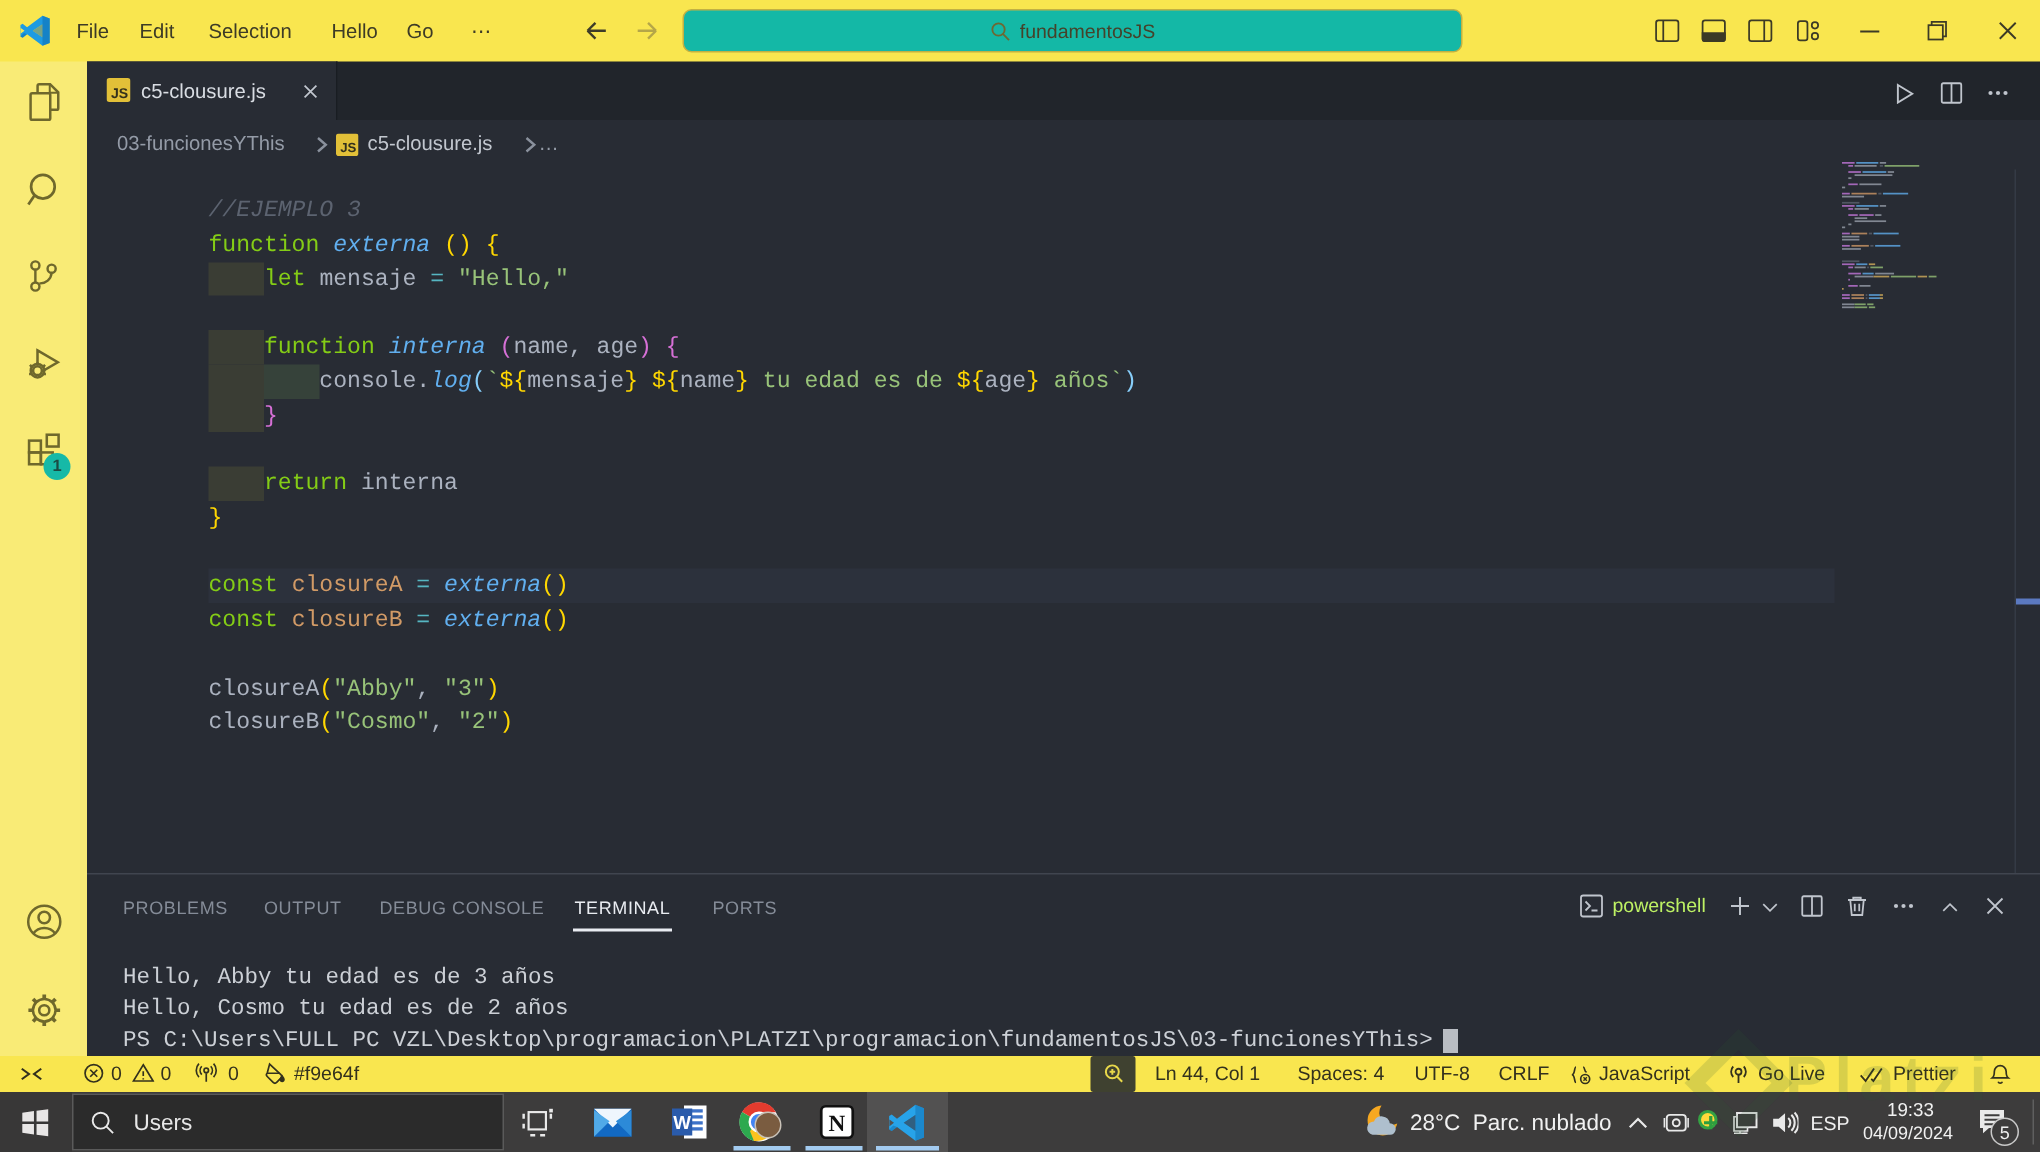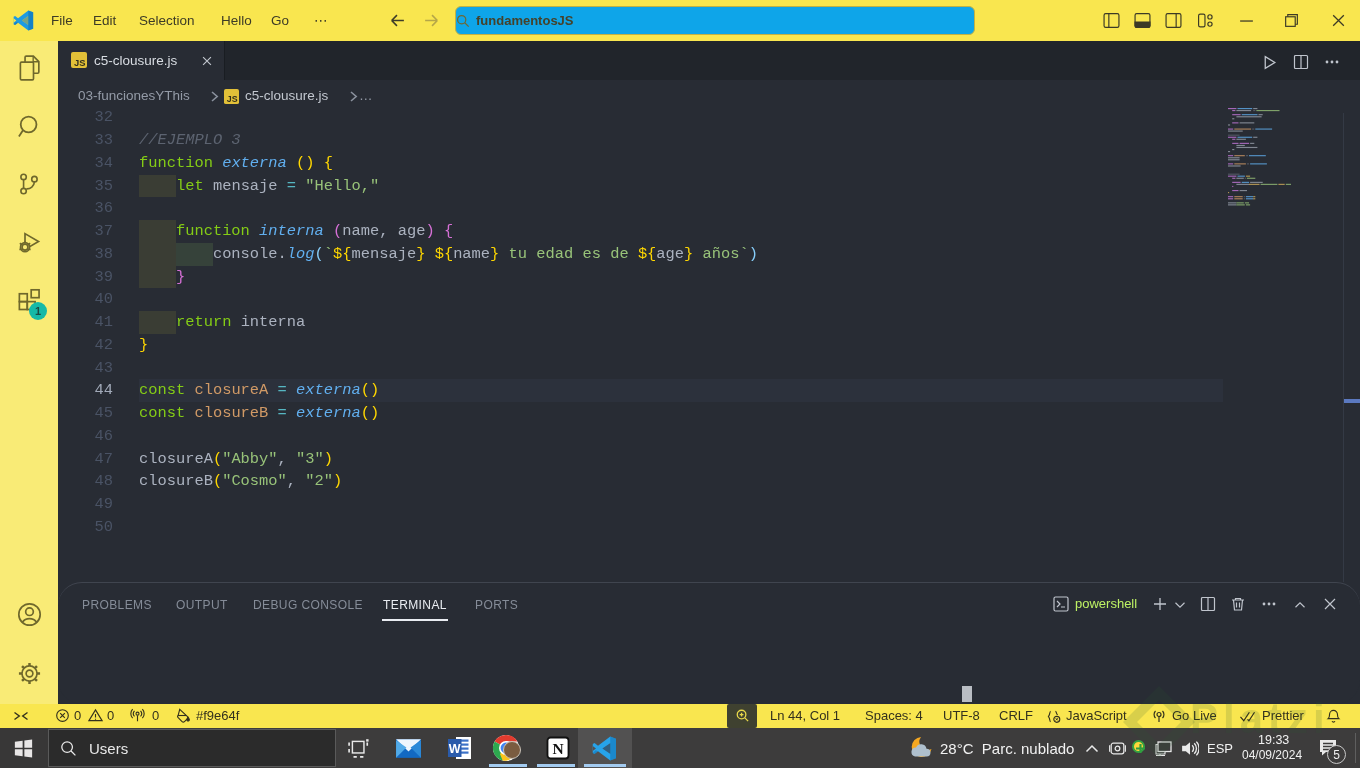--- a/index.html
+++ b/index.html
@@ -2,21 +2,21 @@
 <html><head>
 <meta charset="utf-8">
 <style>
   * { margin:0; padding:0; box-sizing:border-box; }
   html,body { width:1360px; height:768px; overflow:hidden; }
   body { position:relative; background:#282c34; font-family:"Liberation Sans", sans-serif; }
   .abs { position:absolute; }
   
   #titlebar { position:absolute; left:0; top:0; width:1360px; height:48px; background:#f9e64f; }
   .menu { position:absolute; top:0; height:41px; line-height:41px; font-size:13.5px; color:#3d3b26; }
-  #searchbox { position:absolute; left:455px; top:6px; width:520px; height:29px; background:#0ea5e9; border:1px solid #c2b143; border-radius:6px; text-align:left; line-height:27px; font-size:13px; color:#45422a;font-weight:bold; }
+  #searchbox { position:absolute; left:455px; top:6px; width:520px; height:29px; background:#14b8a6; border:1px solid #c2b143; border-radius:6px; text-align:center; line-height:27px; font-size:13px; color:#45422a; }
   
   #activitybar { position:absolute; left:0; top:41px; width:58px; height:687px; background:#f9eb76; }
   .act { position:absolute; left:16px; }
   
   #tabstrip { position:absolute; left:58px; top:41px; width:1302px; height:39px; background:#21252b; }
   #tab1 { position:absolute; left:0; top:0; width:167px; height:39px; background:#282c34; border-right:1px solid #191d22; }
   #tab1 .label { position:absolute; left:36px; top:12px; font-size:13.5px; color:#d9dde3; }
   
   #breadcrumbs { position:absolute; left:58px; top:80px; width:1302px; height:33px; background:#282c34; font-size:13.5px; color:#949ba7; }
   #breadcrumbs span { position:absolute; top:8px; }
@@ -26,21 +26,21 @@
   .iblock { position:absolute; width:37px; height:22.75px; background:#3a3d34; }
   .iblock2 { background:#36423a; }
   #gutter { position:absolute; left:0px; top:-6.7px; width:55px; text-align:right; font-family:"Liberation Mono", monospace; font-size:15.4px; line-height:22.75px; color:#4a5365; }
   #gutter .cur { color:#a2aab9; }
   #code { position:absolute; left:81px; top:-6.7px; font-family:"Liberation Mono", monospace; font-size:15.4px; line-height:22.75px; color:#abb2bf; white-space:pre; }
   .kw { color:#84cc16; } .fn { color:#61afef;font-style:italic; } .vr { color:#abb2bf; }
   .st { color:#98c379; } .op { color:#56b6c2; } .b1 { color:#ffd700; }
   .b2 { color:#d670d6; } .b3 { color:#87cefa; } .cm { color:#5c6370; font-style:italic; }
   .ct { color:#d19a66; }
   
-  #panel { position:absolute; left:58px; top:582px; width:1302px; height:122px; background:#282c34; border-top:1px solid #40454f;border-radius:24px; }
+  #panel { position:absolute; left:58px; top:582px; width:1302px; height:122px; background:#282c34; border-top:1px solid #40454f; }
   .ptab { position:absolute; top:15px; font-size:12px; letter-spacing:0.4px; color:#858c98; }
   .ptab.on { color:#e9ecf1; }
   #term { position:absolute; left:24px; top:58px; font-family:"Liberation Mono", monospace; font-size:15px; line-height:21px; color:#ccd0d6; white-space:pre; }
   
   #statusbar { position:absolute; left:0; top:704px; width:1360px; height:24px; background:#f9e64f; font-size:13px; color:#33311d; }
   #statusbar .it { position:absolute; top:4px; }
   
   #taskbar { position:absolute; left:0; top:728px; width:1360px; height:40px; background:#3d3c3c; }
   #tsearch { position:absolute; left:48px; top:1px; width:288px; height:38px; background:#2b2b2b; border:1px solid #5a5a5a; }
   .underl { position:absolute; top:36px; height:3px; background:#76b9ed; }
@@ -188,21 +188,20 @@
 </div>
 
 <div id="editor">
   <div id="curline"></div>
   <div class="iblock" style="left:81px;top:61.5px"></div>
   <div class="iblock" style="left:81px;top:107px"></div>
   <div class="iblock" style="left:81px;top:129.8px"></div>
   <div class="iblock2 iblock" style="left:117.5px;top:129.8px"></div>
   <div class="iblock" style="left:81px;top:152.5px"></div>
   <div class="iblock" style="left:81px;top:198px"></div>
-  <div id="gutter">32<br>33<br>34<br>35<br>36<br>37<br>38<br>39<br>40<br>41<br>42<br>43<br><span class="cur">44</span><br>45<br>46<br>47<br>48<br>49<br>50</div>
   <div id="code"><br><span class="cm">//EJEMPLO 3</span><br><span class="kw">function</span> <span class="fn">externa</span> <span class="b1">()</span> <span class="b1">{</span><br>    <span class="kw">let</span> <span class="vr">mensaje</span> <span class="op">=</span> <span class="st">"Hello,"</span><br><br>    <span class="kw">function</span> <span class="fn">interna</span> <span class="b2">(</span><span class="vr">name,</span> <span class="vr">age</span><span class="b2">)</span> <span class="b2">{</span><br>        <span class="vr">console.</span><span class="fn">log</span><span class="b3">(</span><span class="st">`</span><span class="b1">${</span><span class="vr">mensaje</span><span class="b1">}</span><span class="st"> </span><span class="b1">${</span><span class="vr">name</span><span class="b1">}</span><span class="st"> tu edad es de </span><span class="b1">${</span><span class="vr">age</span><span class="b1">}</span><span class="st"> años`</span><span class="b3">)</span><br>    <span class="b2">}</span><br><br>    <span class="kw">return</span> <span class="vr">interna</span><br><span class="b1">}</span><br><br><span class="kw">const</span> <span class="ct">closureA</span> <span class="op">=</span> <span class="fn">externa</span><span class="b1">()</span><br><span class="kw">const</span> <span class="ct">closureB</span> <span class="op">=</span> <span class="fn">externa</span><span class="b1">()</span><br><br><span class="vr">closureA</span><span class="b1">(</span><span class="st">"Abby"</span><span class="vr">,</span> <span class="st">"3"</span><span class="b1">)</span><br><span class="vr">closureB</span><span class="b1">(</span><span class="st">"Cosmo"</span><span class="vr">,</span> <span class="st">"2"</span><span class="b1">)</span><br></div>
 
   <svg class="abs" style="left:1170px;top:-5px" width="80" height="240" viewBox="0 0 80 240" id="minimap">
       <g opacity="0.78">
         <rect x="0.0" y="0.0" width="8.4" height="1.15" fill="#c678dd"></rect>
         <rect x="9.5" y="0.0" width="14.7" height="1.15" fill="#61afef"></rect>
         <rect x="25.2" y="0.0" width="4.2" height="1.15" fill="#9aa1ad"></rect>
         <rect x="4.2" y="2.0" width="3.2" height="1.15" fill="#c678dd"></rect>
         <rect x="8.4" y="2.0" width="14.7" height="1.15" fill="#9aa1ad"></rect>
         <rect x="25.2" y="2.0" width="2.1" height="1.15" fill="#5c6370"></rect>
@@ -316,20 +315,21 @@
       <circle cx="3" cy="8" r="1.4"></circle>
       <circle cx="8" cy="8" r="1.4"></circle>
       <circle cx="13" cy="8" r="1.4"></circle>
     </svg>
   <svg class="abs" style="left:1236px;top:16px" width="12" height="12" viewBox="0 0 16 16" stroke="#c0c5cd" stroke-width="1.5" fill="none">
       <path d="M2 11 L8 5 L14 11"></path>
     </svg>
   <svg class="abs" style="left:1264px;top:13px" width="16" height="16" viewBox="0 0 16 16" stroke="#c0c5cd" stroke-width="1.2">
       <path d="M3 3 L13 13 M13 3 L3 13"></path>
     </svg>
+  <div id="term">Hello, Abby tu edad es de 3 años<br>Hello, Cosmo tu edad es de 2 años<br>PS C:\Users\FULL PC VZL\Desktop\programacion\PLATZI\programacion\fundamentosJS\03-funcionesYThis&gt;</div>
   <div class="abs" style="left:904px;top:103px;width:10px;height:16px;background:#b9bdc3"></div>
 </div>
 
 <div id="statusbar">
   <svg class="it" style="left:13px" width="16" height="16" viewBox="0 0 16 16" fill="none" stroke="#33311d" stroke-width="1.4">
       <path d="M1.5 4.5 L6.3 8 L1.5 11.5 M14.5 4.5 L9.7 8 L14.5 11.5"></path>
     </svg>
   <svg class="it" style="left:55px" width="15" height="15" viewBox="0 0 16 16" fill="none" stroke="#33311d" stroke-width="1.2">
       <circle cx="8" cy="8" r="6.2"></circle>
       <path d="M5.5 5.5 L10.5 10.5 M10.5 5.5 L5.5 10.5"></path>

